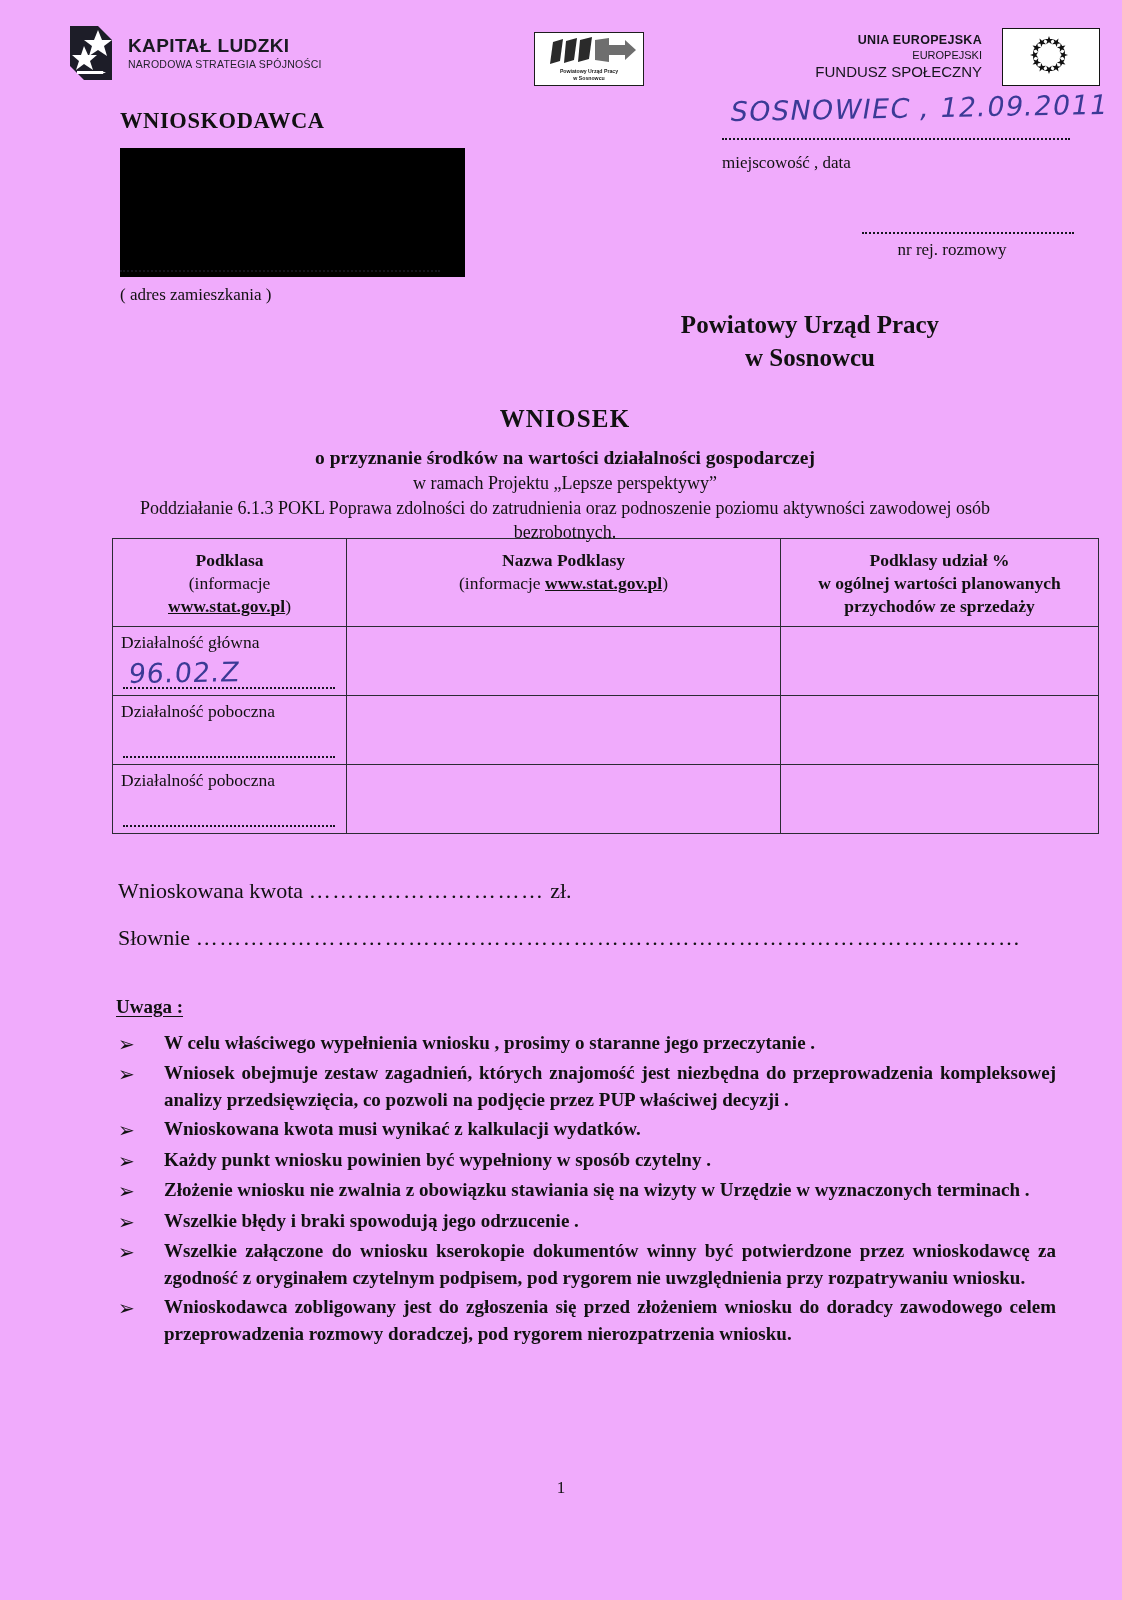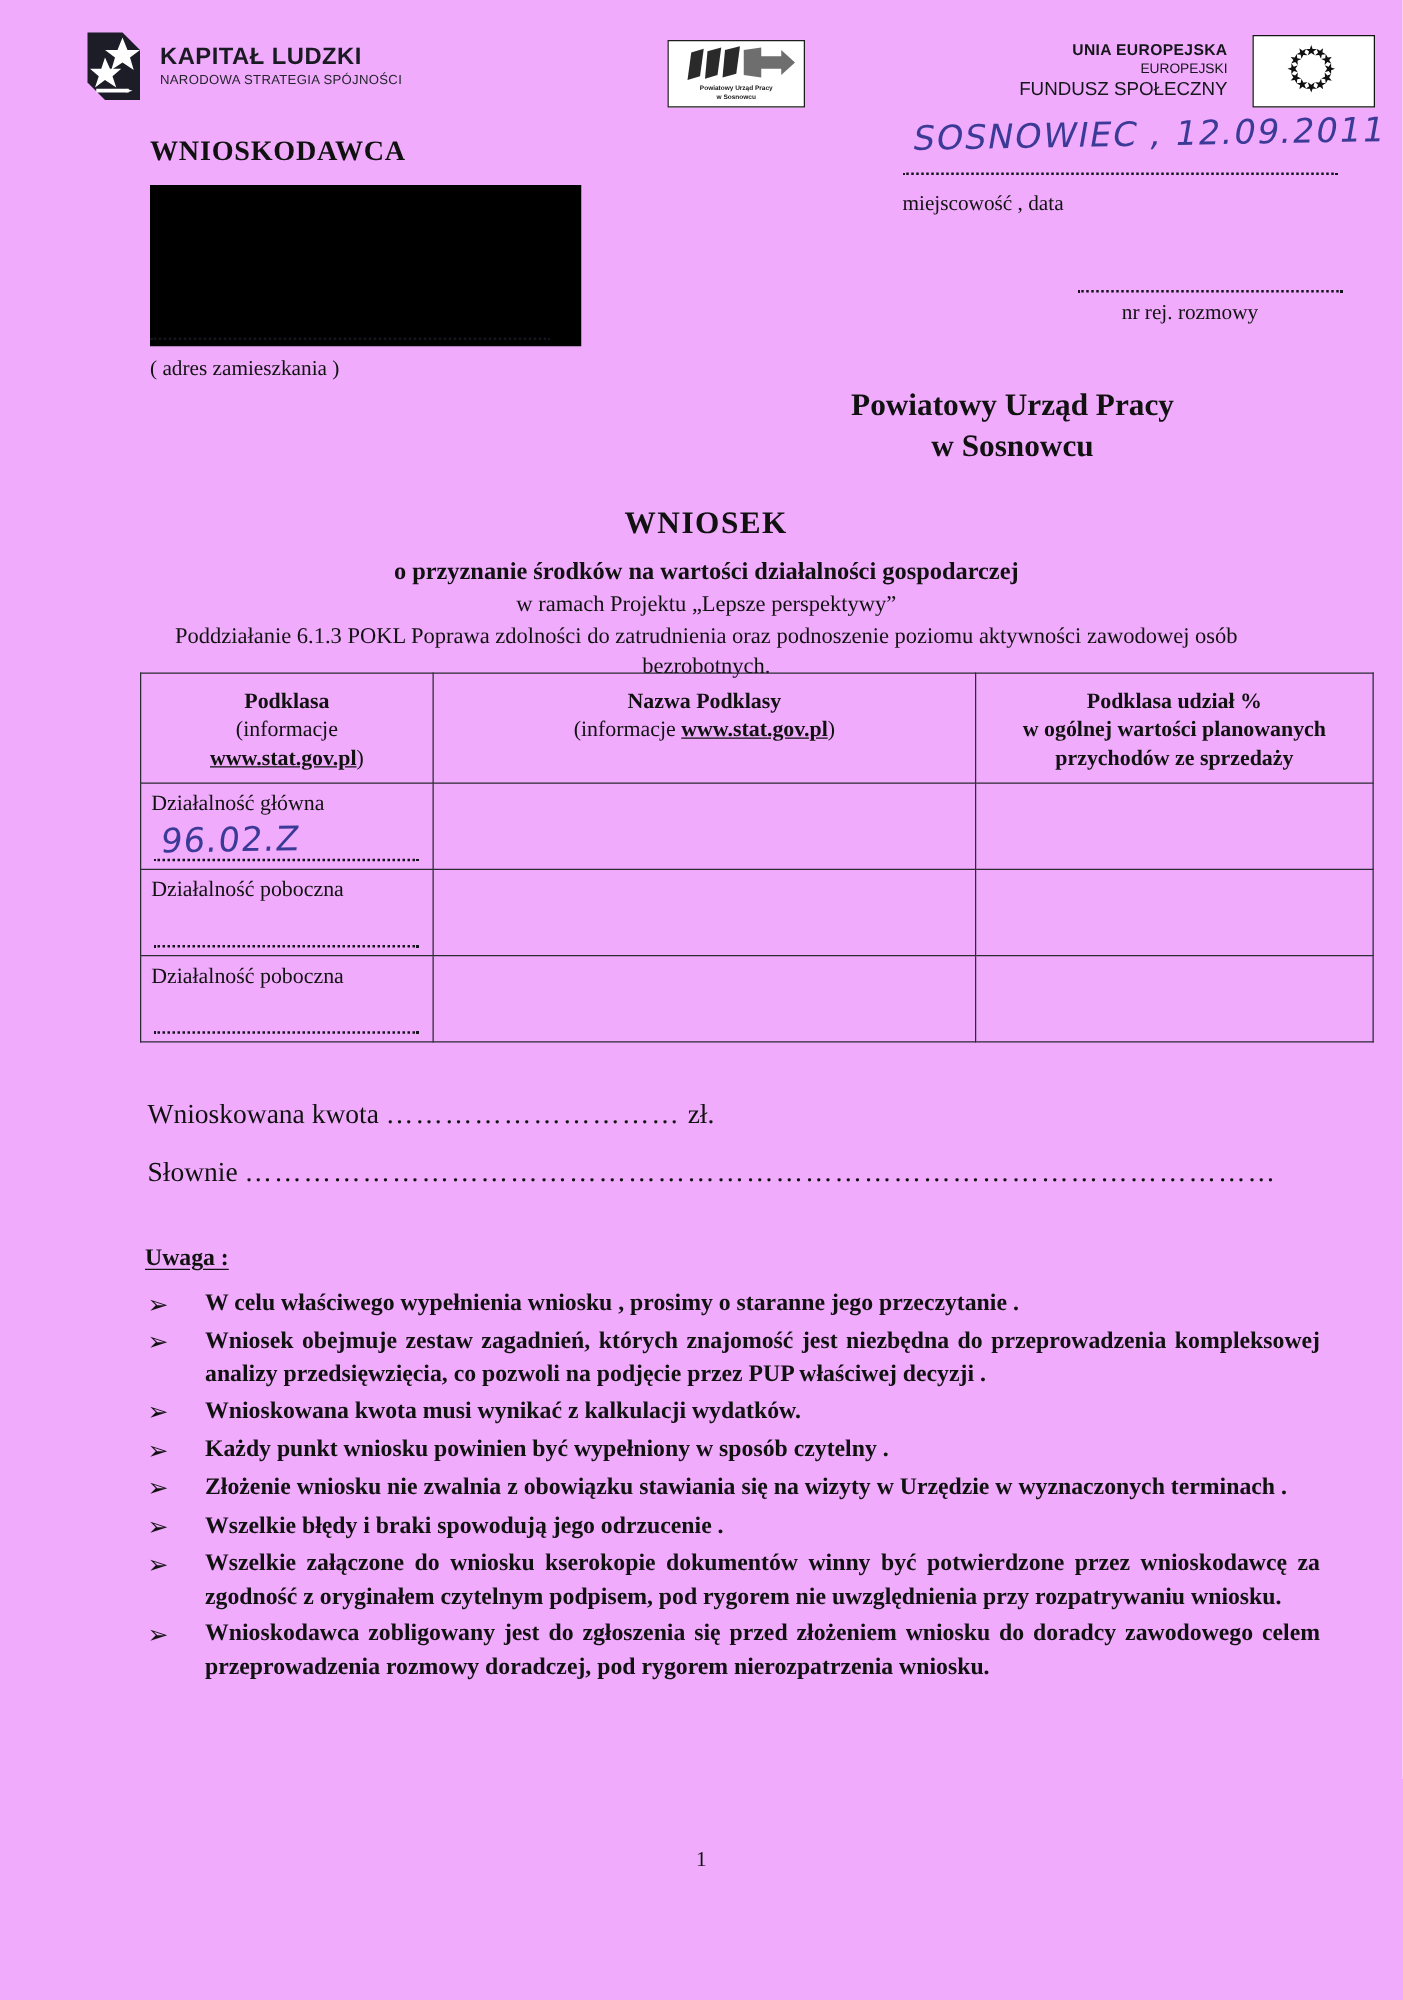--- a/index.html
+++ b/index.html
@@ -407,21 +407,21 @@
         <th>
           <div>Podklasa</div>
           <div class="th-normal">(informacje</div>
           <div class="th-normal"><span class="lnk">www.stat.gov.pl</span><span>)</span></div>
         </th>
         <th>
           <div>Nazwa Podklasy</div>
           <div class="th-normal"><span>(informacje </span><span class="lnk">www.stat.gov.pl</span><span>)</span></div>
         </th>
         <th>
-          <div>Podklasa udział %</div>
+          <div>Podklasy udział %</div>
           <div>w ogólnej wartości planowanych</div>
           <div>przychodów ze sprzedaży</div>
         </th>
       </tr>
     </thead>
     <tbody>
       <tr>
         <td class="cell-row">
           <div class="row-label">Działalność główna</div>
           <div class="hw-code">96.02.Z</div>

